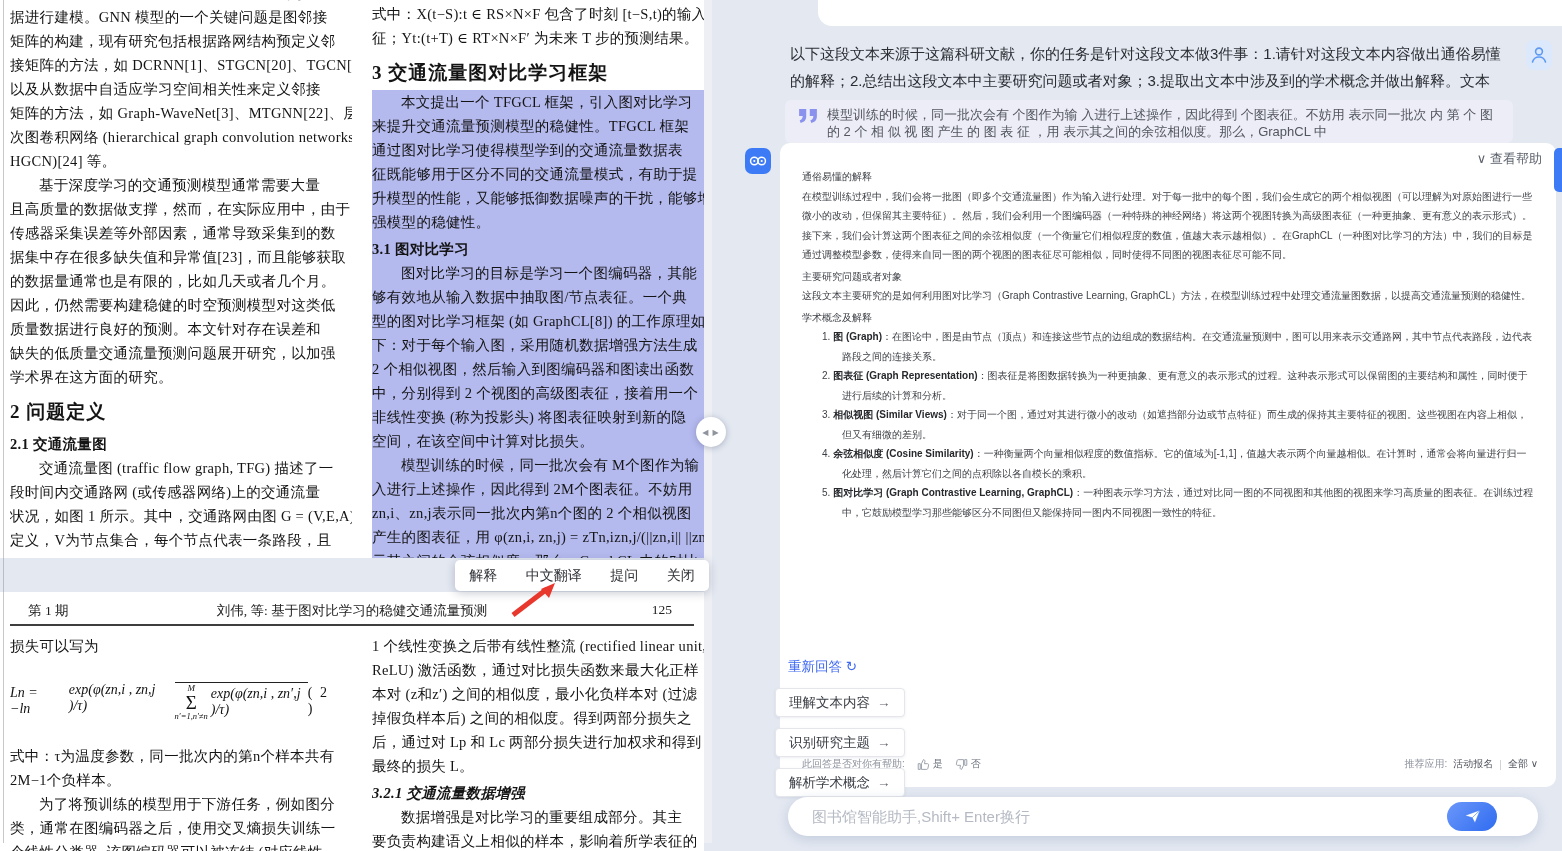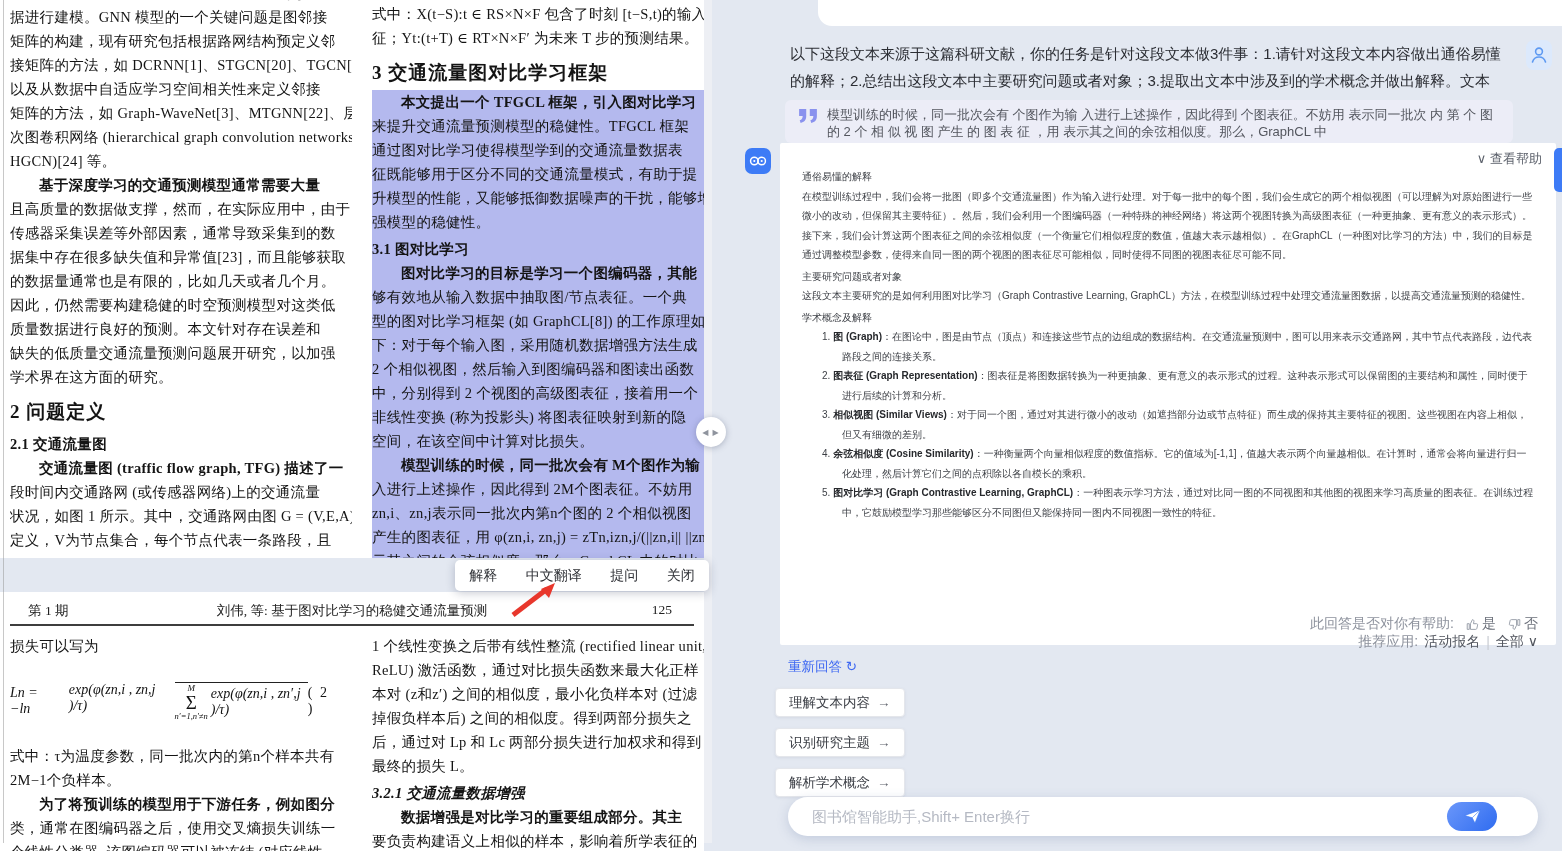--- a/index.html
+++ b/index.html
@@ -6,21 +6,21 @@
   html,body { width:1562px; height:851px; overflow:hidden; }
   body { background:#e3e8f1; font-family:"Liberation Sans","DejaVu Sans",sans-serif; position:relative; }
 
   
   .pdf-page { position:absolute; left:0; width:704px; background:#ffffff; overflow:hidden; }
   #page1 { top:0; height:558px; }
   #page2 { top:592px; height:325px; }
   .page-edge { position:absolute; left:3px; top:0; width:1px; height:843px; background:#9a9a9a; opacity:.55; }
   .pcol { position:absolute; overflow:hidden; font-family:"Liberation Serif","DejaVu Serif",serif; font-size:14.5px; color:#141414; }
   .ln { white-space:nowrap; line-height:24px; height:24px; letter-spacing:.3px; }
-  .ln.indent { text-indent:2em;font-weight:bold; }
+  .ln.indent { text-indent:2em; }
   .ln.h1 { font-size:19px; font-weight:700; height:40px; line-height:46px; letter-spacing:1px; }
   .ln.h2 { font-weight:700; height:27px; line-height:30px; }
   .ln.h3 { font-style:italic; font-weight:700; height:27px; line-height:30px; }
   .ln.hl { background:#b4b9ee; }
   .ln.cut { margin-top:-9px; }
 
   
   .p2head { position:absolute; left:10px; right:10px; top:8px; height:26px;
             border-bottom:2px solid #3e3e3e; font-family:"Liberation Serif","DejaVu Serif",serif;
             font-size:13.5px; color:#222; }
@@ -61,29 +61,29 @@
   .user-text { position:absolute; left:790px; top:40px; width:712px; font-size:15px; color:#2b2d33; line-height:27px; }
   .user-avatar { position:absolute; left:1526px; top:40px; width:26px; height:30px; border-radius:8px;
                  background:#dcE9fc; display:flex; align-items:center; justify-content:center; }
   .quote-card { position:absolute; left:785px; top:100px; width:728px; height:43px; background:#ecedf7;
                 border-radius:6px; padding:6px 14px 6px 42px; }
   .quote-glyph { position:absolute; left:12px; top:8px; }
   .quote-text { font-size:13px; color:#53565e; line-height:17px; }
 
   .assistant-avatar { position:absolute; left:745px; top:148px; width:26px; height:26px; border-radius:7px;
                       background:#3d7bf6; display:flex; align-items:center; justify-content:center; }
-  .answer-card { position:absolute; left:780px; top:143px; width:776px; height:502px; background:#ffffff;
-                 border-radius:2px; padding:22px 22px 40px 22px; }
+  .answer-card { position:absolute; left:780px; top:143px; width:776px; height:644px; background:#ffffff;
+                 border-radius:10px; padding:22px 22px 40px 22px; }
   .help-link { position:absolute; top:7px; right:14px; font-size:13px; color:#5d626c; cursor:pointer; }
   .ans-body { font-size:10px; line-height:19.5px; color:#3c3f45; overflow:hidden; max-height:425px; }
   .ans-sec-title { margin-top:2px; }
   .concept { padding-left:40px; text-indent:-20px; }
   .c-term { font-weight:700; color:#26282c; }
-  .card-footer { position:absolute; left:22px; right:18px; bottom:10px; height:20px; font-size:14px; color:#8d929d;
-                 display:flex; align-items:flex-end;flex-direction:column; }
+  .card-footer { position:absolute; left:22px; right:18px; bottom:10px; height:20px; font-size:10px; color:#8d929d;
+                 display:flex; align-items:flex-start; }
   .fb-group { display:flex; align-items:center; gap:4px; }
   .fb-btn { display:inline-flex; align-items:center; gap:3px; cursor:pointer; margin-left:8px; color:#6a6f79; }
   .recommend { margin-left:auto; display:flex; align-items:center; gap:6px; }
   .rec-app { color:#51555e; cursor:pointer; }
   .rec-sep { color:#c8cbd2; }
   .rec-all { color:#51555e; cursor:pointer; }
 
   .regen { position:absolute; left:788px; top:658px; font-size:13.5px; color:#3e68f2; cursor:pointer; }
   .sugg-btn { position:absolute; left:775px; height:29px; padding:0 13px; background:#ffffff;
               border:1px solid #e4e6eb; border-radius:4px; box-shadow:0 1px 3px rgba(80,90,120,.10);

